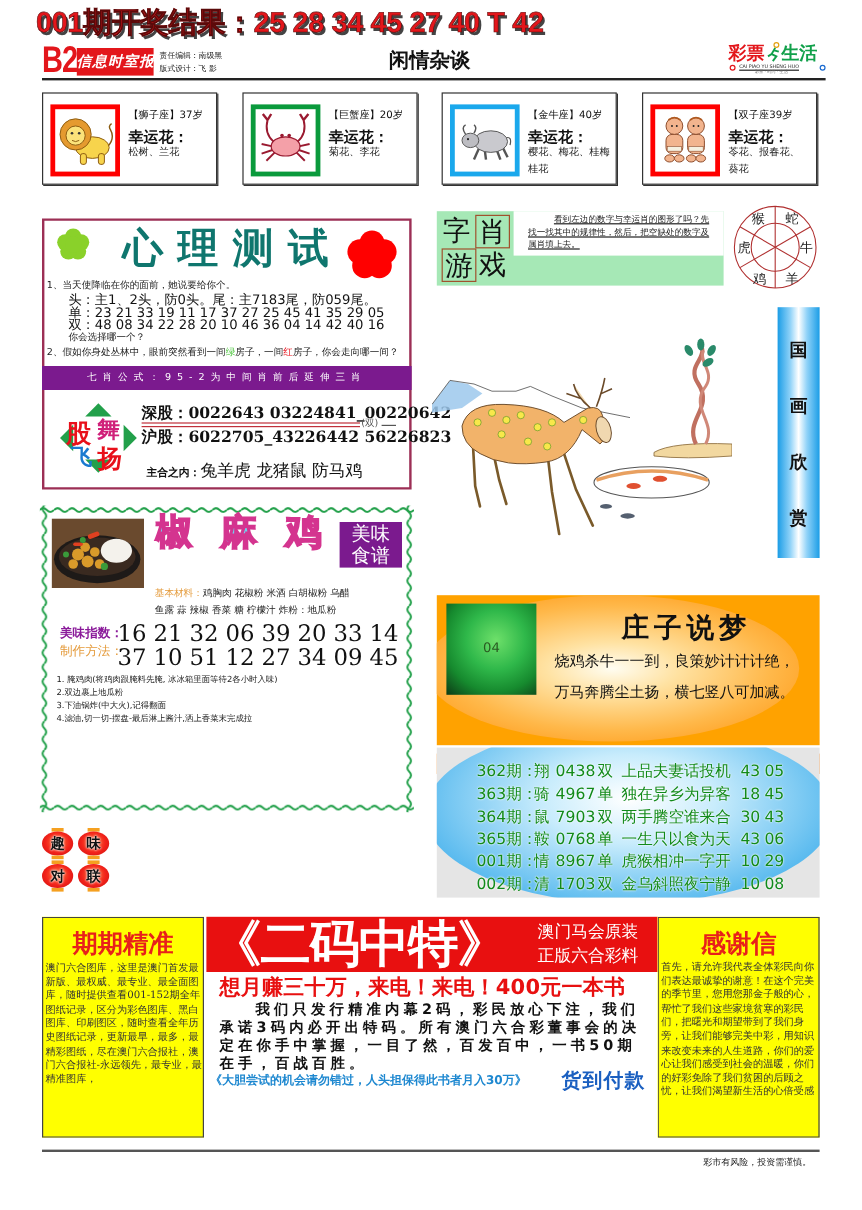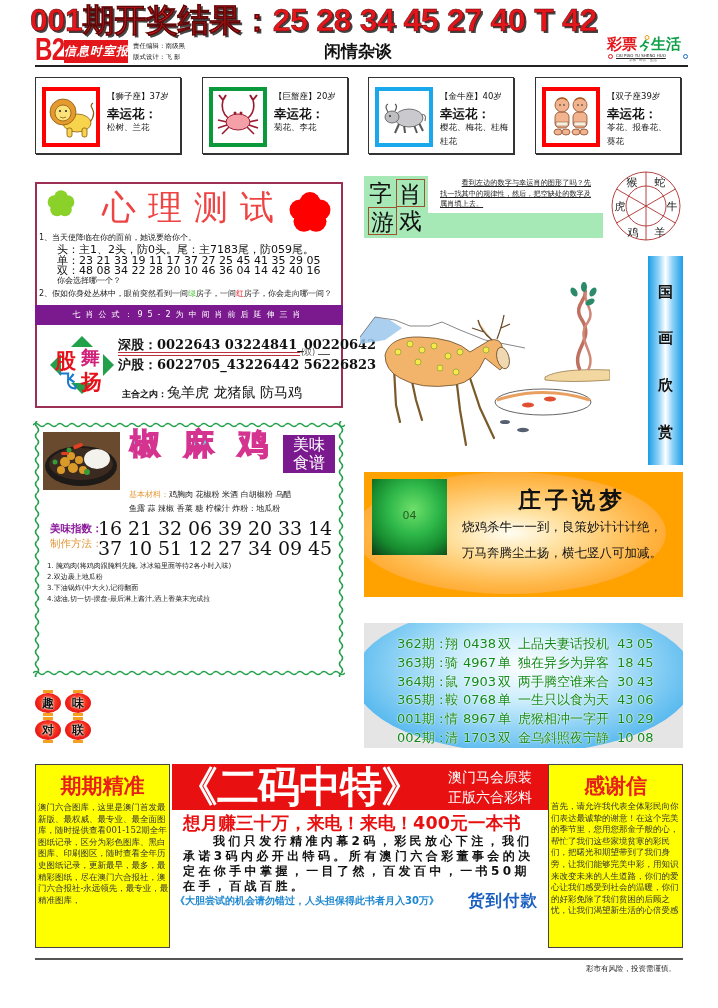--- a/index.html
+++ b/index.html
@@ -1,20 +1,20 @@
 <!DOCTYPE html>
 <html><head>
 <meta charset="utf-8">
 <style>
 *{box-sizing:border-box;}
 html,body{margin:0;padding:0;background:#fff;}
 #page{position:relative;width:718px;height:1008px;overflow:hidden;background:#fff;font-family:"DejaVu Sans",sans-serif;color:#111;}
 .a{position:absolute;}
 
-.headline{left:30px;top:5px;font-family:"Liberation Sans",sans-serif;font-weight:bold;font-size:32px;line-height:30px;color:#e3161b;-webkit-text-stroke:0.5px #5a0a0a;text-shadow:2px 2px 0 #444;white-space:nowrap;letter-spacing:-0.3px;}
+.headline{left:30px;top:5px;font-family:"Liberation Sans",sans-serif;font-weight:bold;font-size:24px;line-height:30px;color:#e3161b;-webkit-text-stroke:0.5px #5a0a0a;text-shadow:2px 2px 0 #444;white-space:nowrap;letter-spacing:-0.3px;}
 
 .b2{left:35px;top:34px;font-family:"Liberation Sans",sans-serif;font-weight:bold;font-size:31px;line-height:32px;color:#e3161b;transform:scaleX(.78);transform-origin:left top;letter-spacing:-1px;}
 .papername{left:64px;top:40px;width:64px;height:23px;background:#e3161b;color:#fff;font-family:"DejaVu Serif",serif;font-style:italic;font-weight:bold;font-size:12px;line-height:23px;text-align:center;letter-spacing:1px;white-space:nowrap;}
 .credit{left:133px;font-size:6.5px;line-height:8px;color:#222;white-space:nowrap;}
 .section-title{left:324px;top:40px;font-family:"DejaVu Serif",serif;font-weight:bold;font-size:17px;line-height:22px;color:#111;white-space:nowrap;}
 .logo{left:607px;top:35px;width:82px;height:30px;}
 .logo .la{position:absolute;left:0;top:0;font-weight:bold;font-size:15px;line-height:18px;color:#e3161b;white-space:nowrap;}
 .logo .lb{position:absolute;left:44px;top:0;font-weight:bold;font-size:15px;line-height:18px;color:#11a04a;white-space:nowrap;}
 .logo .ls{position:absolute;left:9px;top:18px;font-size:4px;line-height:5px;color:#222;white-space:nowrap;text-decoration:underline;}
 .logo .lt{position:absolute;left:22px;top:23px;font-size:3.5px;line-height:4px;color:#666;white-space:nowrap;}
@@ -22,21 +22,21 @@
 .rule{left:35px;top:65px;width:653px;height:2px;background:#222;}
 
 .zcard{position:absolute;top:77px;width:146px;height:77px;border:1px solid #333;box-shadow:1px 1px 0 #333;background:#fff;}
 .zframe{position:absolute;left:6px;top:9px;width:58px;height:60px;border:4px solid #f00;background:#fff;}
 .zframe svg{position:absolute;left:0;top:0;width:50px;height:52px;}
 .zsign{position:absolute;left:71px;top:11px;font-size:8.5px;line-height:14px;white-space:nowrap;color:#111;}
 .zlabel{position:absolute;left:71px;top:27px;font-size:12.5px;line-height:17px;font-weight:bold;white-space:nowrap;color:#111;}
 .zflowers{position:absolute;left:71px;top:42px;width:76px;font-size:8.5px;line-height:14px;white-space:nowrap;color:#222;}
 
 .psych{left:35px;top:182px;width:308px;height:226px;box-shadow:inset 0 0 0 2px #9c2f55;background:#fff;}
-.psych-title{left:67px;top:6px;font-weight:normal;font-size:34px;line-height:38px;color:#ef4444;letter-spacing:12px;white-space:nowrap;}
+.psych-title{left:67px;top:6px;font-weight:bold;font-size:34px;line-height:38px;color:#0f766e;letter-spacing:12px;white-space:nowrap;}
 .ptxt{font-size:8px;line-height:10px;white-space:nowrap;color:#222;}
 .pnum{font-size:11px;line-height:12px;white-space:nowrap;color:#111;}
 .formula{left:0;top:123px;width:308px;height:20px;background:#7b1a8e;color:#fff;font-size:8px;line-height:20px;text-align:center;letter-spacing:5px;white-space:nowrap;}
 .stock{font-family:"DejaVu Serif",serif;font-weight:bold;font-size:13px;line-height:14px;white-space:nowrap;color:#111;}
 .dline{height:4px;border-top:1px solid #c0303a;border-bottom:1px solid #c0303a;}
 .maintag{font-weight:bold;font-size:9px;line-height:16px;white-space:nowrap;}
 .mainval{font-size:14px;line-height:16px;white-space:nowrap;}
 
 .wg-green{left:364px;top:176px;width:239px;height:62px;background:#a6e8b6;}
 .wg-white{left:428px;top:176px;width:175px;height:37px;background:#fff;}
@@ -55,21 +55,21 @@
 .rlabel{font-weight:bold;font-size:10.5px;line-height:14px;white-space:nowrap;}
 .rnums{display:flex;}
 .rnums span{width:30px;font-family:"DejaVu Serif",serif;font-size:19px;line-height:22px;color:#111;}
 .steps{left:14px;top:140px;font-size:7px;line-height:11px;color:#222;white-space:nowrap;}
 
 .lantern{position:absolute;width:28px;height:26px;}
 .lantern .body{position:absolute;left:1px;top:3px;width:26px;height:20px;border-radius:50%;background:radial-gradient(ellipse at 50% 45%,#ff7a3a 0%,#f2221a 55%,#c8100e 100%);}
 .lantern .cap{position:absolute;left:9px;width:10px;height:3px;background:#f5a020;}
 .lantern span{position:absolute;left:0;top:4px;width:28px;text-align:center;font-weight:bold;font-size:12px;line-height:18px;color:#111;text-shadow:0 0 2px #fff,0 0 2px #fff;}
 
-.zz{left:364px;top:472px;width:319px;height:125px;background:#ffa200;overflow:hidden;}
+.zz{left:364px;top:496px;width:319px;height:125px;background:#ffa200;overflow:hidden;}
 .zz-ell{position:absolute;left:-10px;top:0px;width:312px;height:122px;border-radius:50%;background:radial-gradient(ellipse at 50% 50%,#fffdf2 0%,#ffe2a2 25%,#ffb84a 60%,#ff8c00 100%);}
 .lotus{left:8px;top:7px;width:75px;height:76px;background:radial-gradient(circle at 55% 40%,#6ee06a 0%,#2fb84a 40%,#168a2e 70%,#0d3a16 100%);}
 .lotus span{position:absolute;left:0;top:30px;width:75px;text-align:center;font-size:11px;color:#2a5a22;}
 .zz-title{left:154px;top:15px;font-family:"DejaVu Serif",serif;font-weight:bold;font-size:23px;line-height:26px;letter-spacing:4px;color:#111;white-space:nowrap;}
 .zz-line{left:98px;font-size:12.5px;line-height:14px;white-space:nowrap;color:#111;}
 .hint{left:364px;top:628px;width:319px;height:17px;background:#ff8412;}
 .hint span{position:absolute;left:26px;top:0;font-size:12.3px;line-height:17px;white-space:nowrap;color:#111;}
 
 .hist{left:364px;top:623px;width:319px;height:125px;background:#e5e5e5;overflow:hidden;}
 .hist-ell{position:absolute;left:-10px;top:-20px;width:340px;height:150px;border-radius:50%;background:radial-gradient(ellipse at 50% 42%,#ffffff 0%,#c8ecfc 30%,#55b8ee 75%,#1e9ee6 100%);}

